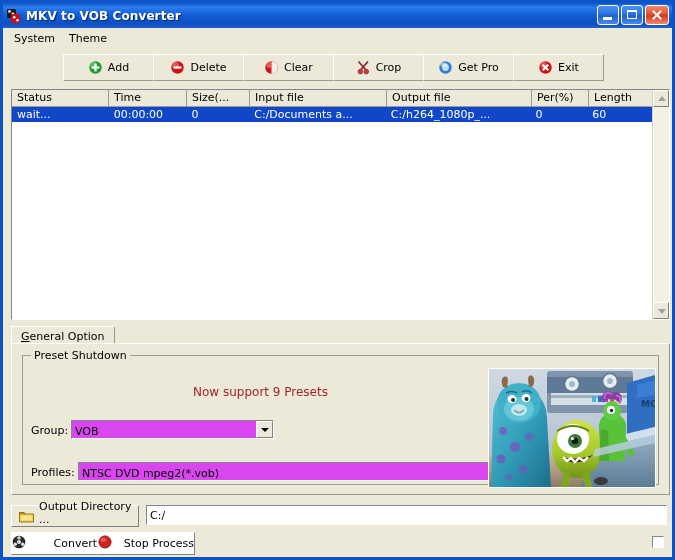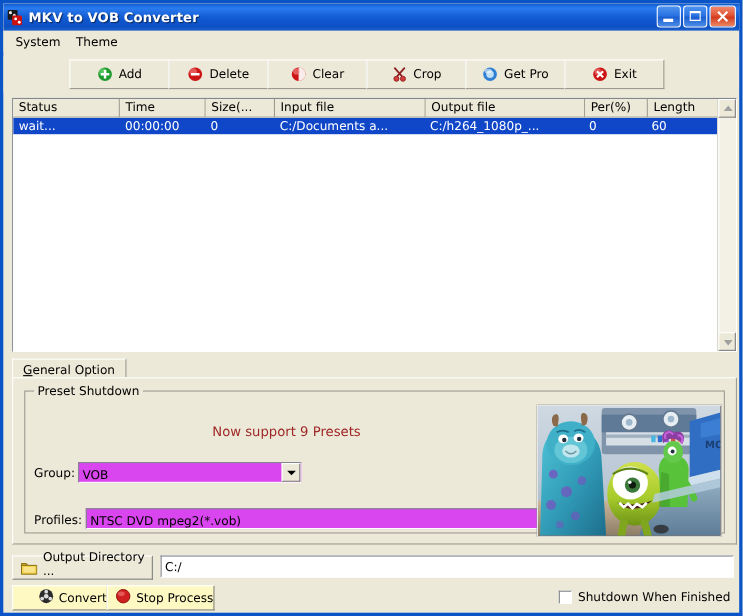--- a/index.html
+++ b/index.html
@@ -388,27 +388,27 @@
   }
 
   .bottombar {
     position: absolute;
     left: 0; top: 527px;
     width: 100%; height: 27px;
   }
   .bb-btn {
     position: absolute;
     top: 2px; height: 23px;
-    background: #fef9c3;
+    background: #ffffff;
     border: 1px solid;
     border-color: #ffffff #808080 #808080 #ffffff;
     box-sizing: border-box;
     display: flex;
     align-items: center;
-    justify-content: flex-end;
+    justify-content: space-between;
     gap: 5px;
     font-size: 11px;
     cursor: pointer;
   }
   #convert-btn { left: 8px; width: 87px; }
   #stop-btn { left: 94px; width: 98px; }
 
   .chkwrap {
     position: absolute;
     right: 8px; top: 6px;
@@ -739,17 +739,16 @@
         <svg width="14" height="14" viewBox="0 0 14 14">
           <circle cx="7" cy="7" r="6.1" fill="#d02020" stroke="#8d1313" stroke-width="0.9"></circle>
           <ellipse cx="5.3" cy="4.8" rx="3" ry="2.1" fill="#f07070" opacity="0.7"></ellipse>
         </svg>
       </span>
       <span>Stop Process</span>
     </div>
 
     <div class="chkwrap">
       <span class="chkbox"></span>
-      <span>Shutdown When Finished</span>
     </div>
   </div>
 
 </div>
 
 </body></html>

